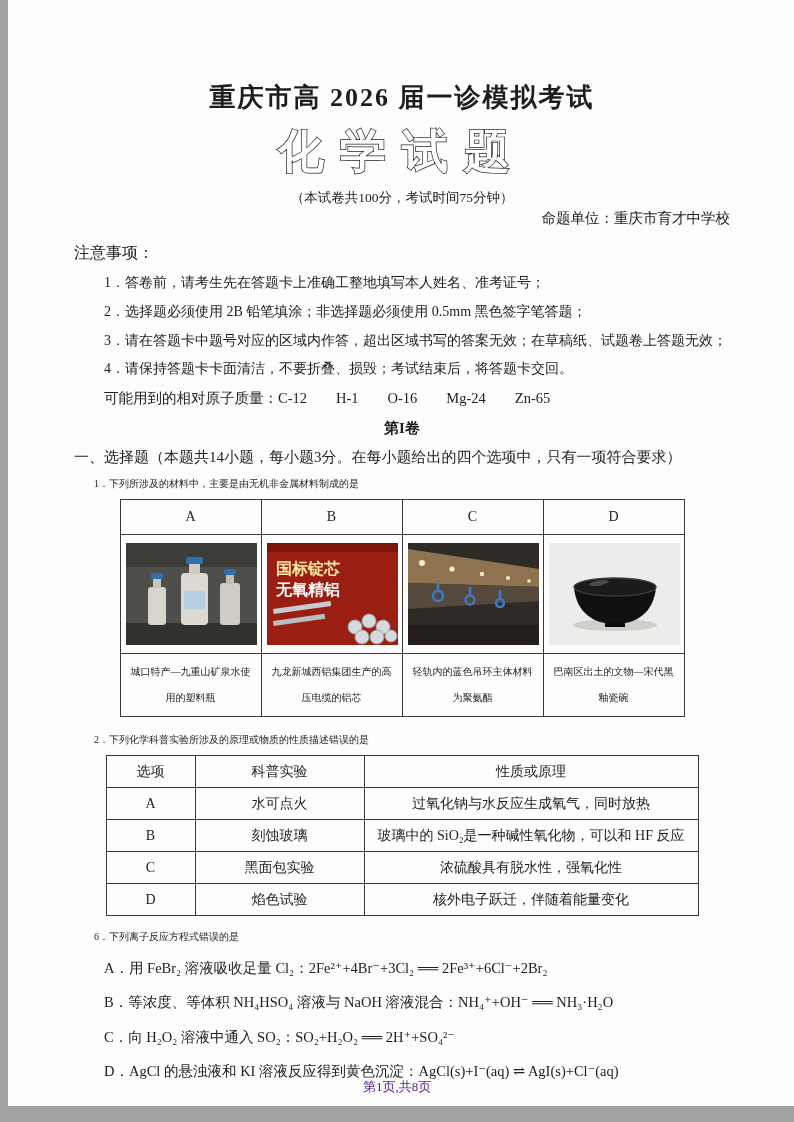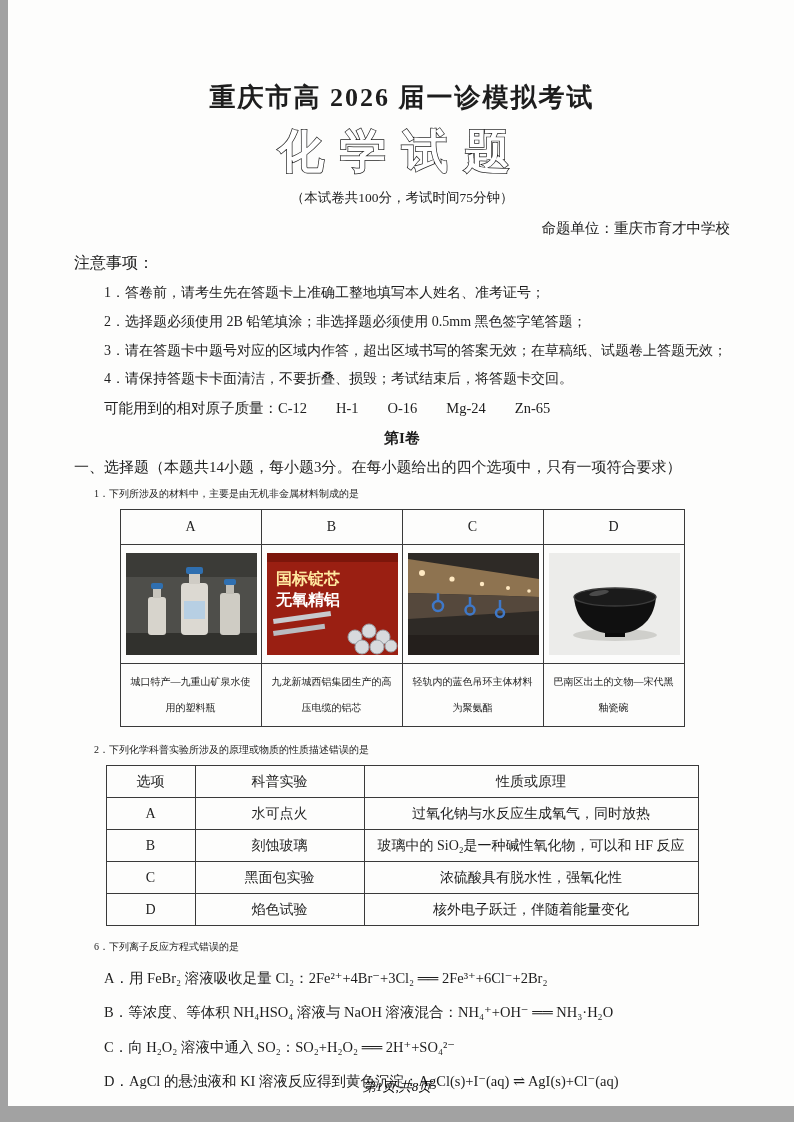--- a/index.html
+++ b/index.html
@@ -23,21 +23,21 @@
     background:#a2a2a2; z-index:5;
   }
   .content { padding: 0 64px 0 74px; }
 
   .title {
     margin:0; padding-top:80px;
     text-align:center; font-size:26px; font-weight:bold; letter-spacing:2px;font-family:Liberation Serif, serif;
   }
   .subtitle-wrap { text-align:center; margin-top:4px; }
   .meta { text-align:center; font-size:13.5px; }
-  .issuer { text-align:right; font-size:14.5px; margin-top:10px; }
+  .issuer { text-align:right; font-size:14.5px; margin-top:0; }
 
   .notice-heading { font-size:16px; margin-top:14px; }
   .notice-item { font-size:14px; margin-left:30px; margin-top:9px; white-space:nowrap; }
   .atomic { font-size:14.5px; margin-left:30px; margin-top:9px; }
 
   .volume { text-align:center; font-size:15px; font-weight:bold; margin-top:10px; }
   .part-title { font-size:15px; font-weight:normal; margin-top:8px; }
   .stem { font-size:10px; margin-left:20px; margin-top:9px; }
 
   table.qtable {
@@ -62,21 +62,21 @@
   .q2-table th { height: 27px; }
   .q2-table td { height: 27px; }
   .q2-col-opt { width: 80px; }
   .q2-col-exp { width: 160px; }
   .q2-col-why { width: 325px; }
 
   .option { font-size:14.5px; margin-left:30px; margin-top:14px; }
 
   .footer {
     position:absolute; left:0; right:0; bottom:26px;
-    text-align:center; font-size:13px; color:#000000; z-index:6;font-style:italic;
+    text-align:center; font-size:13px; color:#4c1d95; z-index:6;
   }
 </style>
 </head>
 <body>
 
 <div class="page">
   <div class="scan-edge-left"></div>
   <div class="scan-edge-bottom"></div>
 
   <div class="content">

